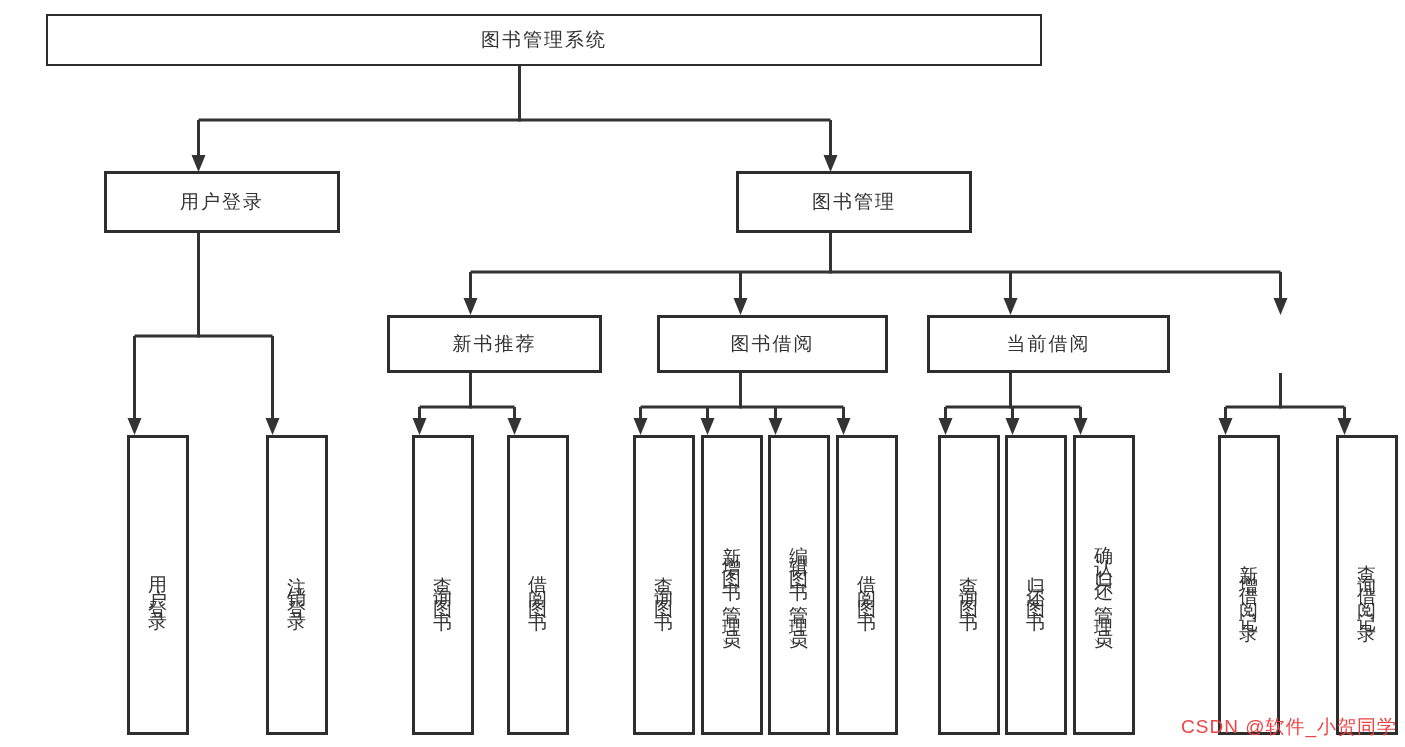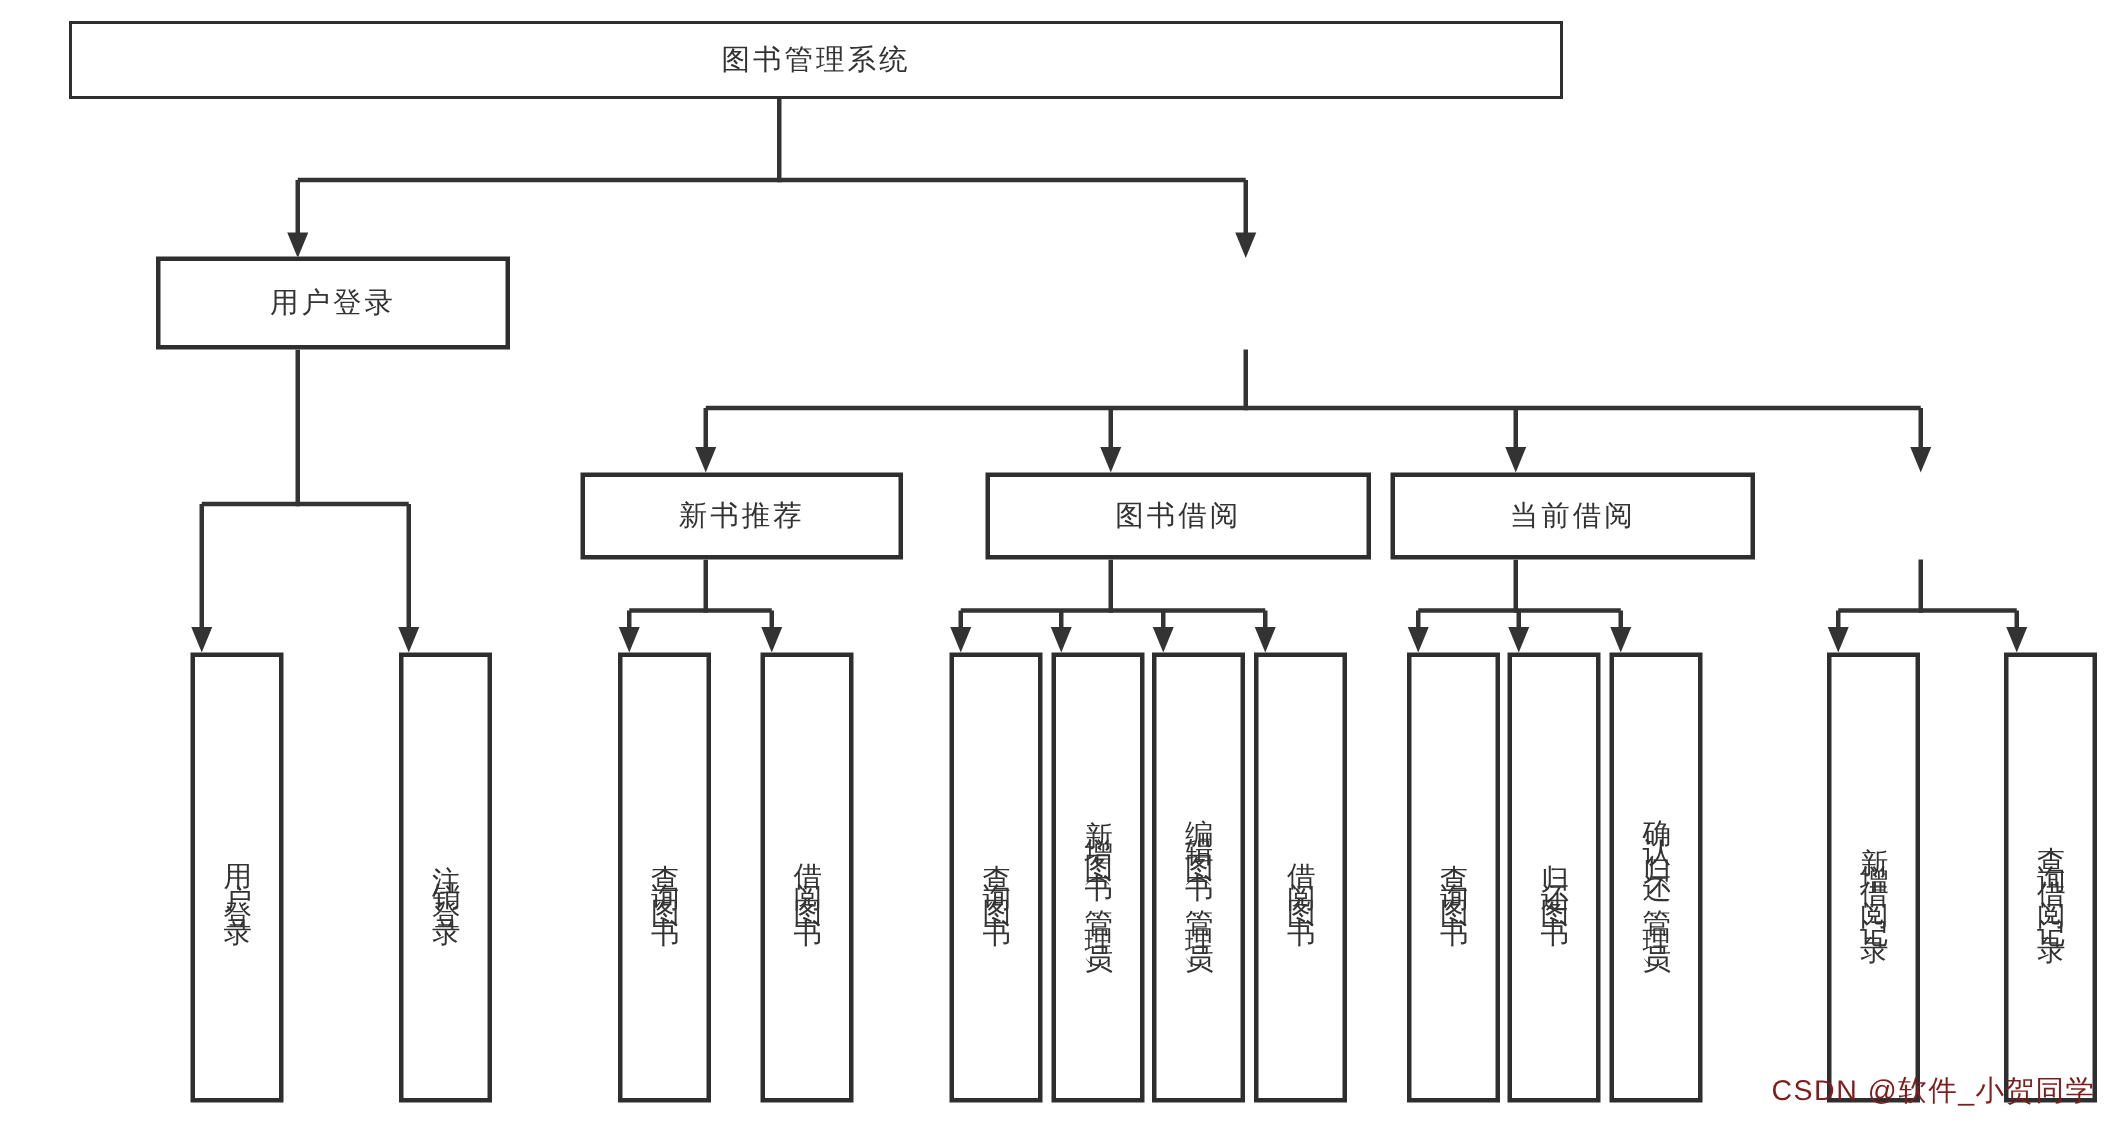--- a/index.html
+++ b/index.html
@@ -45,21 +45,21 @@
     pointer-events: none;
   }
   #wires path { stroke: #333333; stroke-width: 3; fill: none; }
   #wires polygon { fill: #333333; stroke: none; }
   
   .watermark {
     position: absolute;
     right: 8px;
     top: 714px;
     font-size: 19px;
-    color: #7f1d1d;
+    color: #ef4444;
     letter-spacing: 1px;
     white-space: nowrap;
     z-index: 5;
   }
 </style>
 </head>
 <body>
 
 <div id="stage">
 
@@ -132,25 +132,28 @@
     </g>
   </svg>
 
   <div class="node root-box" style="left:22px; top:14px; width:996px; height:52px;">
     <span class="lbl">图书管理系统</span>
   </div>
 
   <div class="node" style="left:80px; top:171px; width:236px; height:62px;">
     <span class="lbl">用户登录</span>
   </div>
+  <div class="node" style="left:712px; top:171px; width:236px; height:62px;">
+    <span class="lbl">图书管理</span>
+  </div>
 
   <div class="node" style="left:363px; top:315px; width:215px; height:58px;align-items:center;">
     <span class="lbl">新书推荐</span>
   </div>
-  <div class="node" style="left:633px; top:315px; width:257px; height:58px;">
+  <div class="node" style="left:633px; top:315px; width:231px; height:58px;">
     <span class="lbl">图书借阅</span>
   </div>
   <div class="node" style="left:903px; top:315px; width:243px; height:58px;">
     <span class="lbl">当前借阅</span>
   </div>
 
   <div class="node leaf" style="left:103px; top:435px; width:62px; height:300px;">
     <span class="lbl">用户登录</span>
   </div>
   <div class="node leaf" style="left:242px; top:435px; width:62px; height:300px;">

